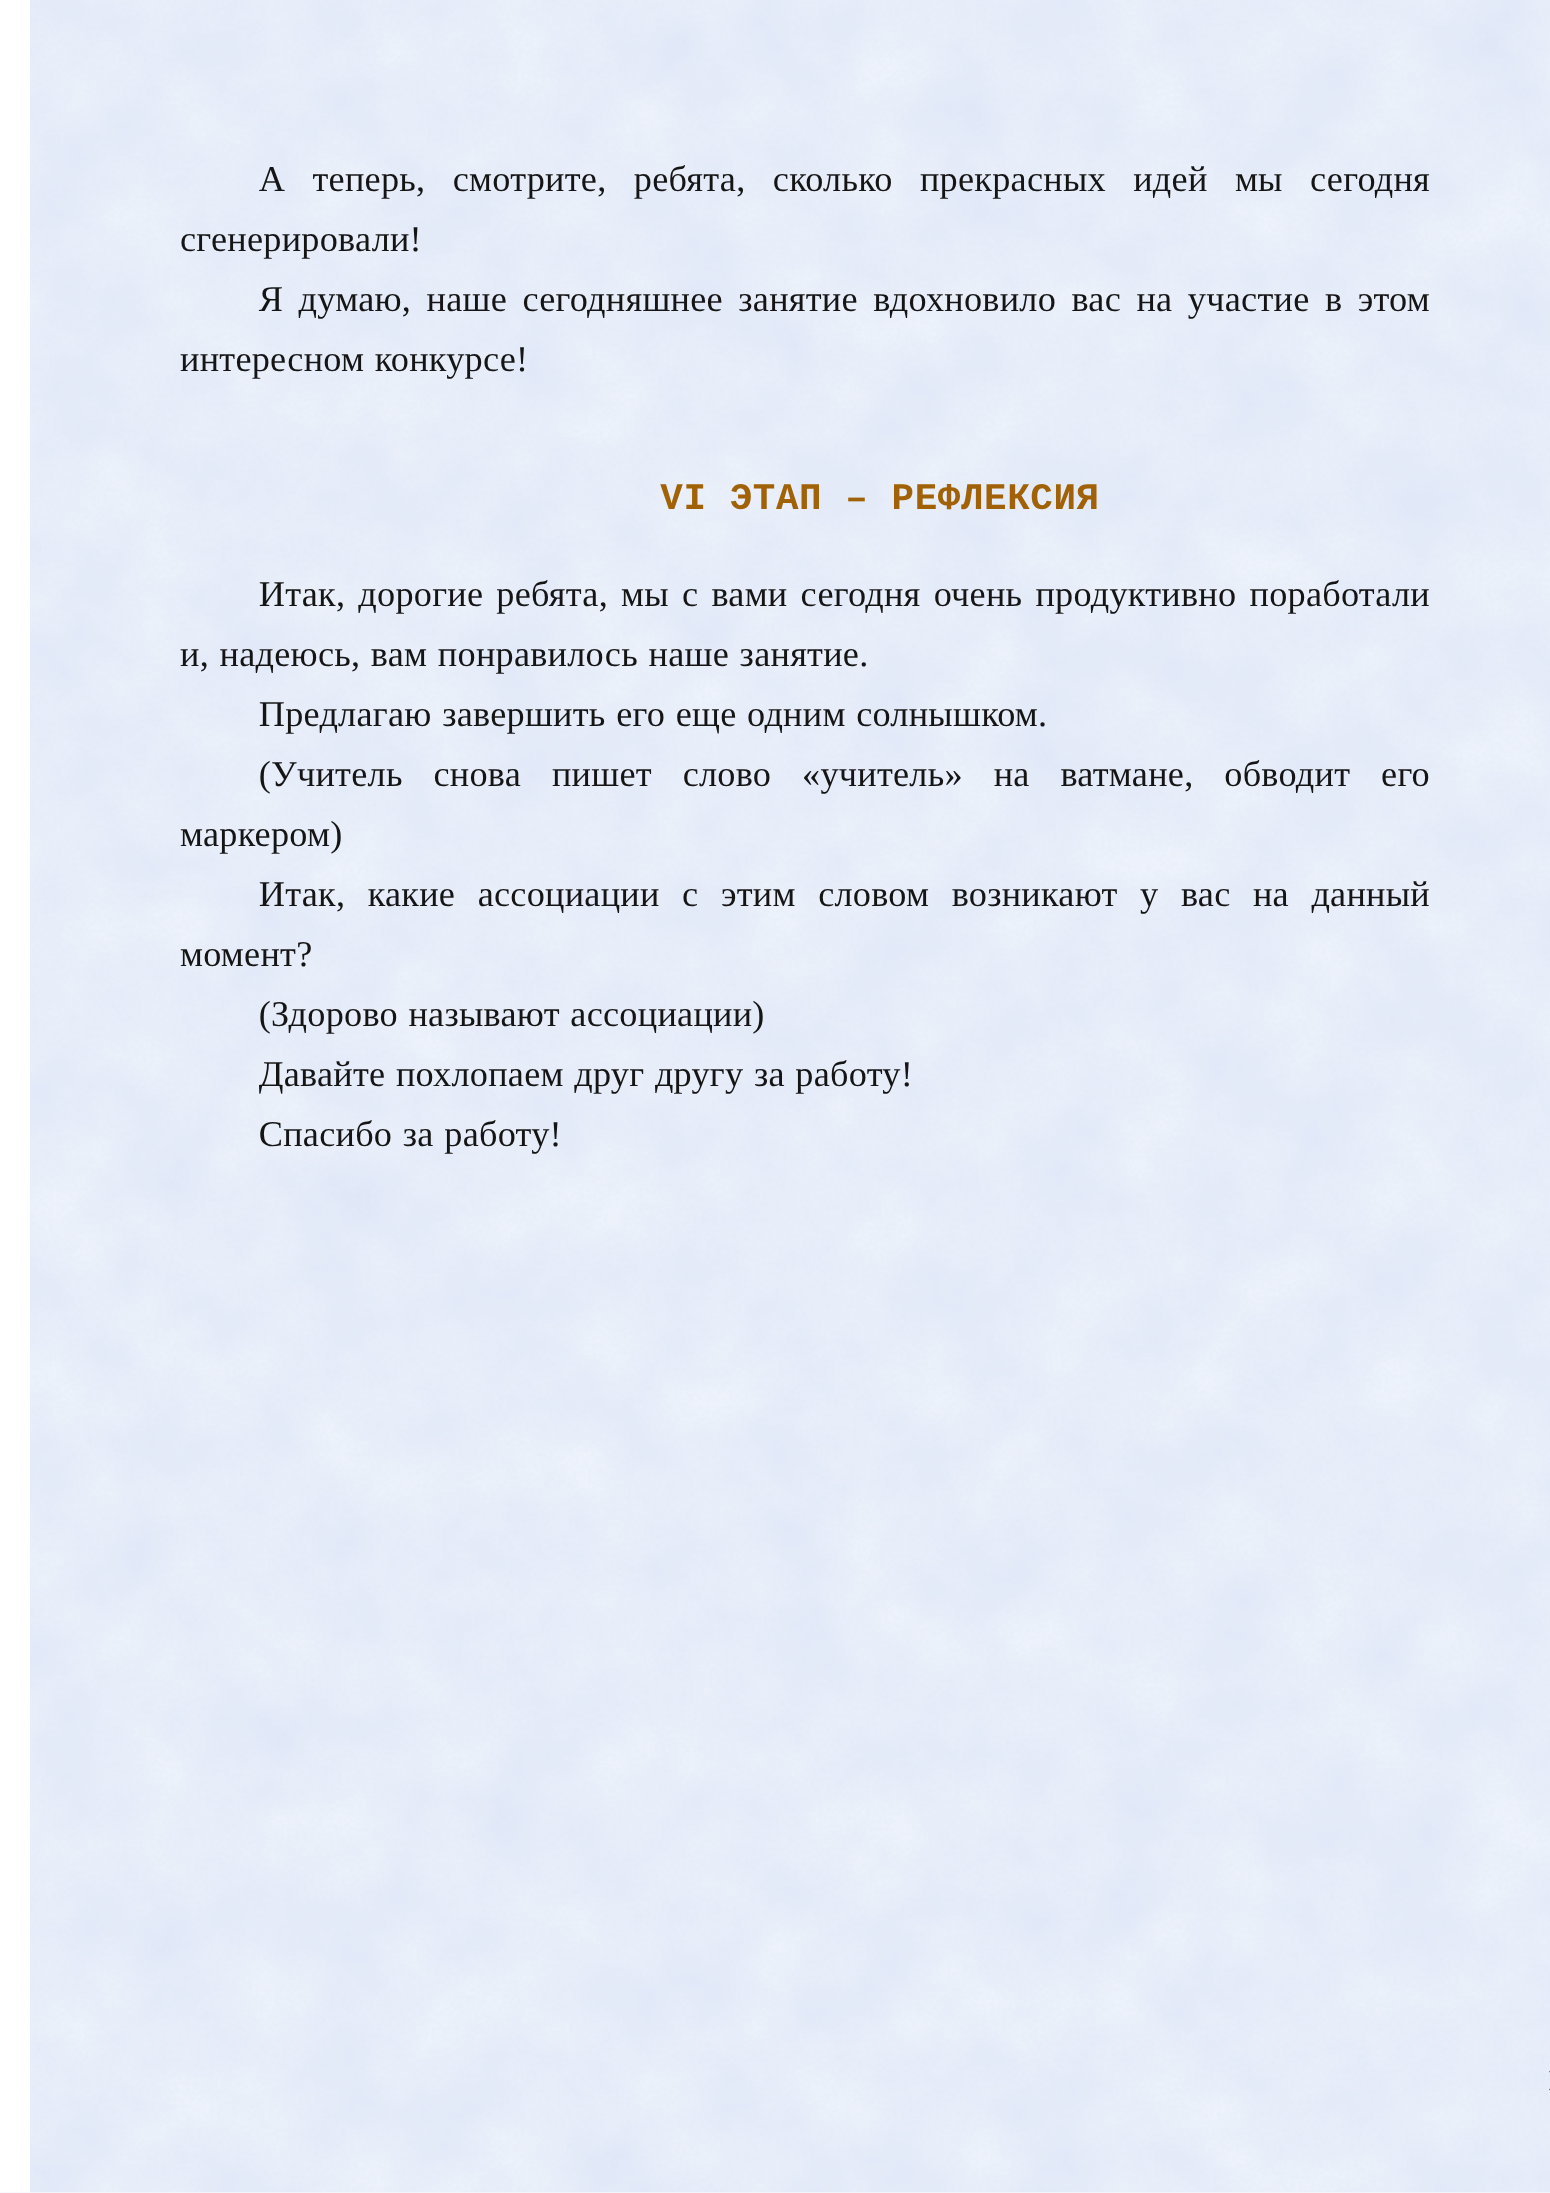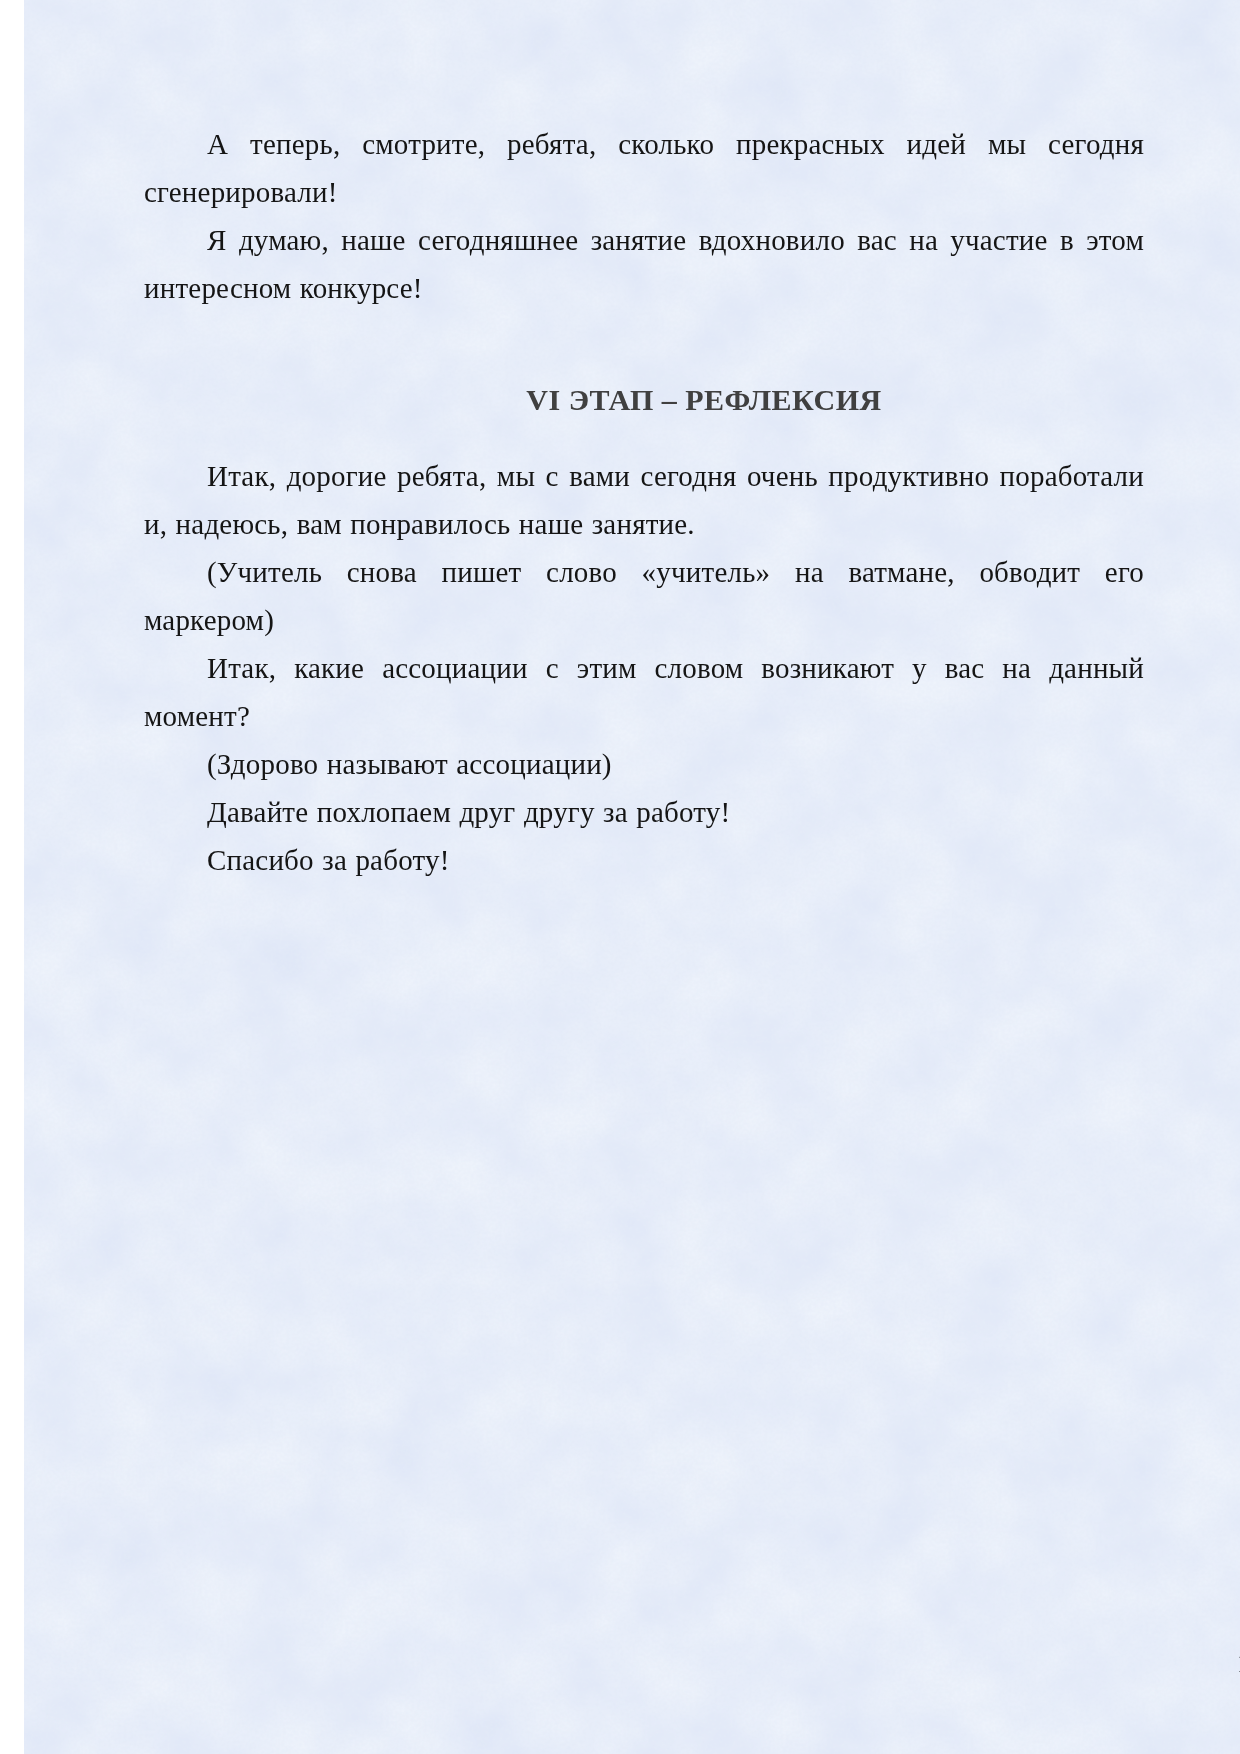--- a/index.html
+++ b/index.html
@@ -92,23 +92,24 @@
     <rect width="1240" height="1754" fill="#eef3fb"></rect>
     <rect width="1240" height="1754" filter="url(#paperNoise)"></rect>
     <rect width="1240" height="1754" filter="url(#paperGrain)"></rect>
   </svg>
 
   <div class="content" style="color: rgb(21, 21, 21);">
 
     <p class="body-par">А теперь, смотрите, ребята, сколько прекрасных идей мы сегодня сгенерировали!</p>
     <p class="body-par">Я думаю, наше сегодняшнее занятие вдохновило вас на участие в этом интересном конкурсе!</p>
 
-    <h2 class="section-heading" style="color: #404040;">VI ЭТАП – РЕФЛЕКСИЯ</h2>
+    <h2 class="section-heading" style="color: #a16207; font-family: Liberation Mono, monospace;">VI ЭТАП – РЕФЛЕКСИЯ</h2>
 
     <p class="body-par">Итак, дорогие ребята, мы с вами сегодня очень продуктивно поработали и, надеюсь, вам понравилось наше занятие.</p>
+    <p class="body-par">Предлагаю завершить его еще одним солнышком.</p>
     <p class="body-par">(Учитель снова пишет слово «учитель» на ватмане, обводит его маркером)</p>
     <p class="body-par">Итак, какие ассоциации с этим словом возникают у вас на данный момент?</p>
     <p class="body-par">(Здорово называют ассоциации)</p>
     <p class="body-par">Давайте похлопаем друг другу за работу!</p>
     <p class="body-par">Спасибо за работу!</p>
 
   </div>
 
   <div class="page-number">18</div>
 

